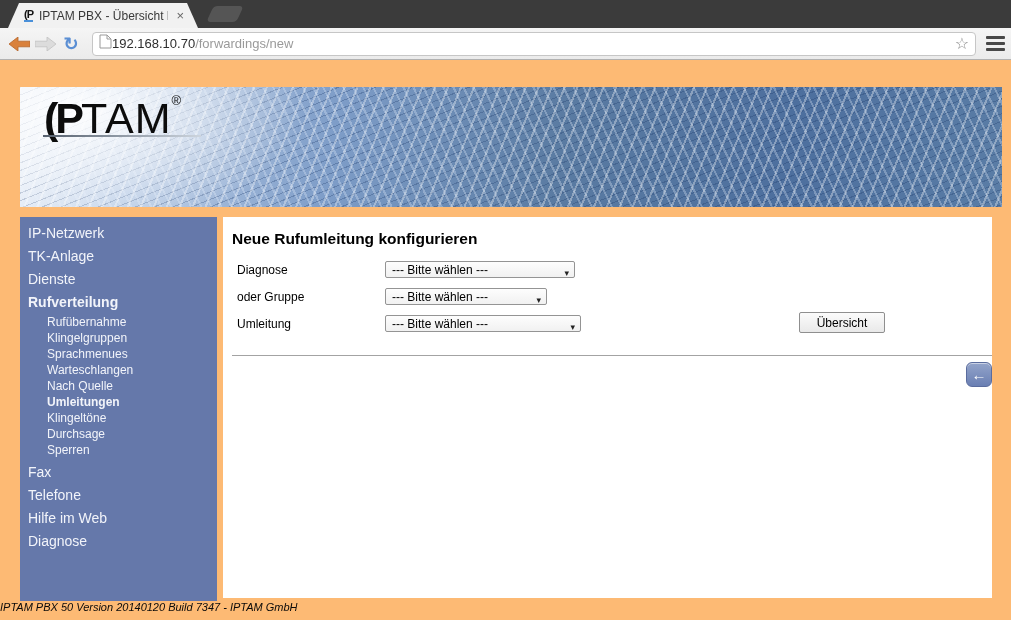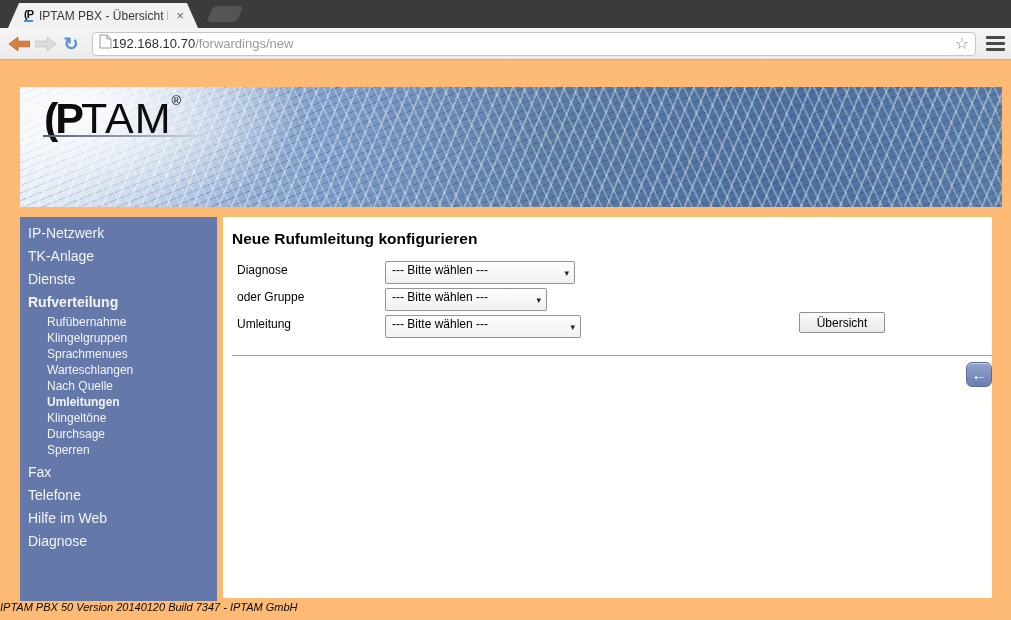--- a/index.html
+++ b/index.html
@@ -55,21 +55,21 @@
              background:#6578aa; padding-top:5px; color:#f2f4fa; }
   .nav-item { cursor:pointer; }
   .nav-item.top { font-size:14px; line-height:23px; padding-left:8px; }
   .nav-item.sub { font-size:12px; line-height:16px; padding-left:27px; }
   .nav-item.bold { font-weight:bold; }
   .nav-item.gap  { margin-top:3px; }
 
   .content { position:absolute; left:223px; top:157px; width:769px; height:381px; background:#fff; }
   .content-title { position:absolute; left:9px; top:13px; font-size:15.5px; font-weight:bold; color:#000; }
   .field-label { position:absolute; left:14px; font-size:12px; line-height:19px; color:#000; }
-  .select-box { position:absolute; left:162px; height:23px; border:1px solid #949494; border-radius:2px;
+  .select-box { position:absolute; left:162px; height:17px; border:1px solid #949494; border-radius:2px;
                 background:linear-gradient(#fdfdfd,#f1f1f1); font-size:12px; line-height:17px;
                 color:#000; padding:0 18px 0 6px; cursor:default; }
   .select-arrow { position:absolute; right:5px; top:3px; font-size:9px; color:#222; }
   .row1 { top:44px; } .row2 { top:71px; } .row3 { top:98px; }
   .sel1 { width:190px; } .sel2 { width:162px; } .sel3 { width:196px; }
   .submit-button { position:absolute; left:576px; top:95px; width:86px; height:21px;
                    background:linear-gradient(#fbfbfb,#e9e9e9); border:1px solid #8f8f8f;
                    border-radius:2px; font-size:12px; color:#000; font-family:"Liberation Sans",sans-serif; }
   .divider { position:absolute; left:9px; top:138px; width:760px; border-top:1px solid #a3a3a3; }
   .back-button { position:absolute; left:743px; top:145px; width:26px; height:25px; border-radius:6px;

